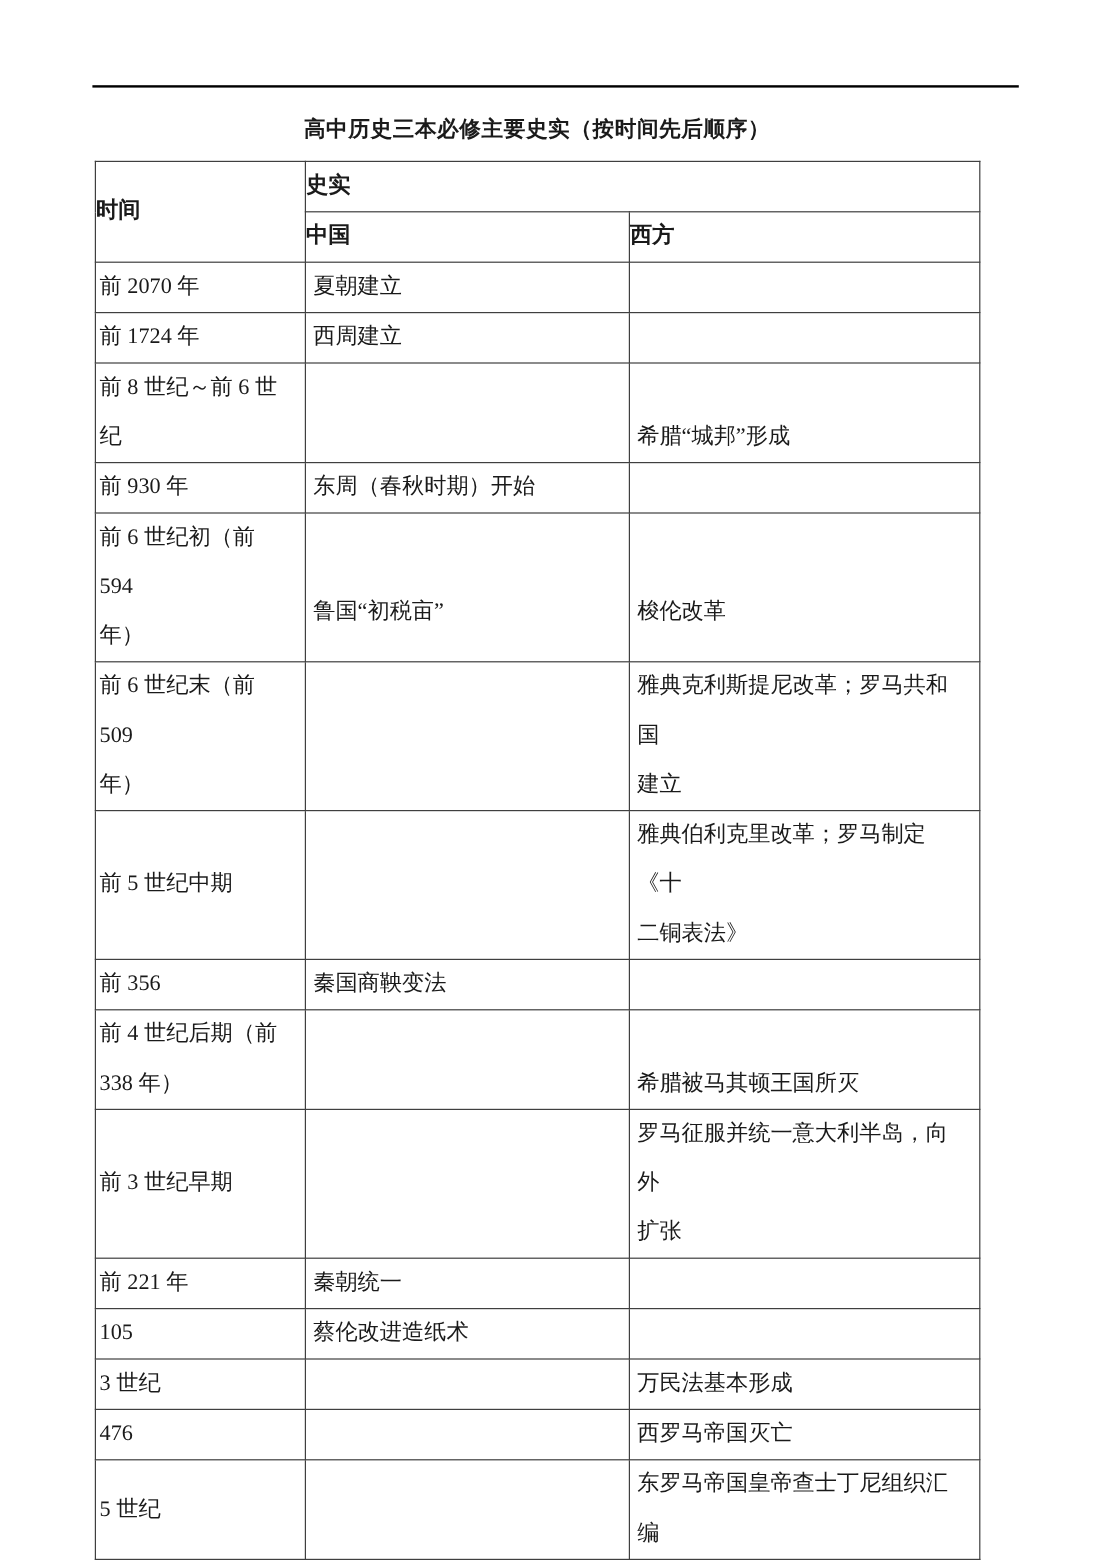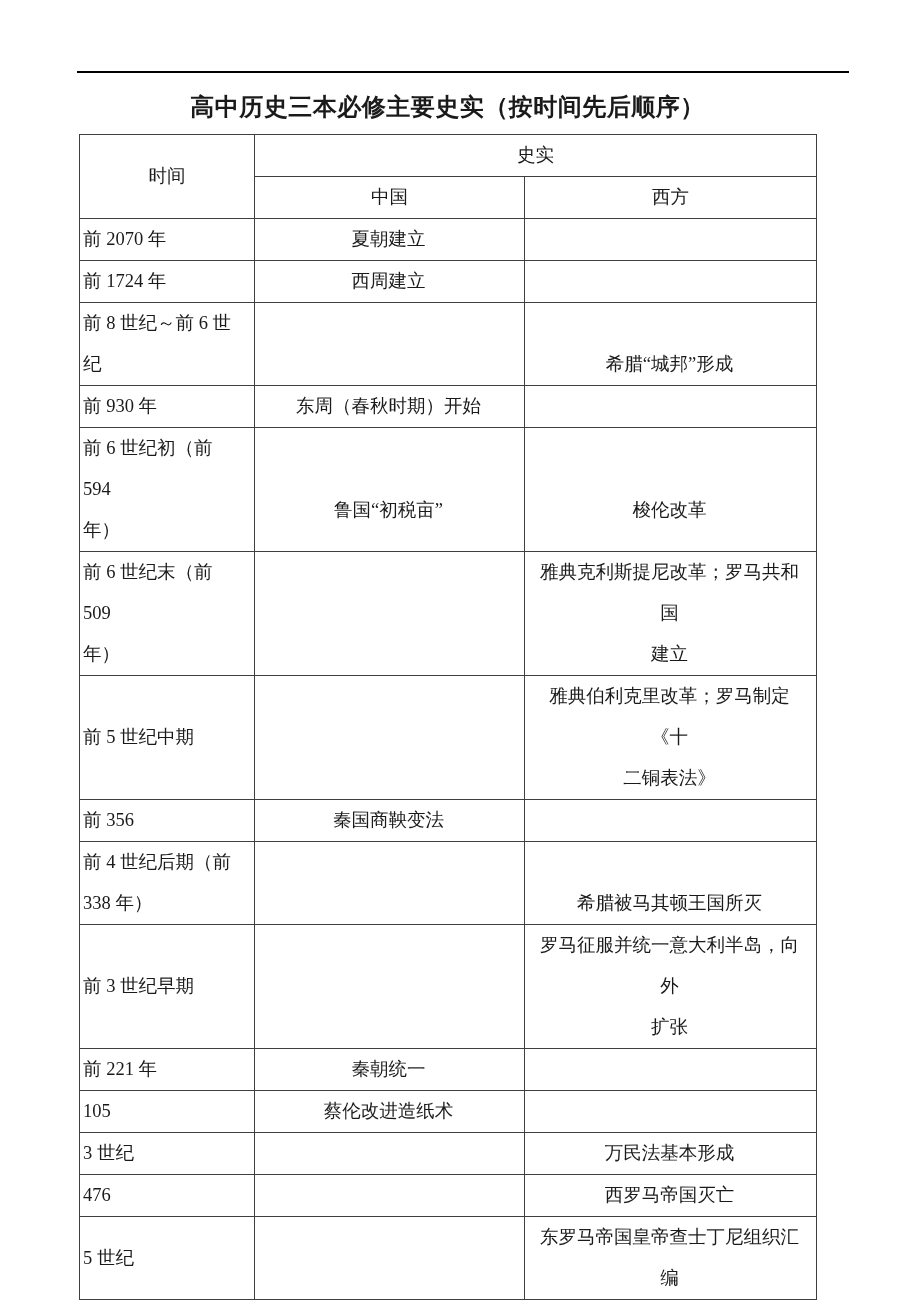--- a/index.html
+++ b/index.html
@@ -22,21 +22,21 @@
     height: 2px;
     background: #000000;
   }
 
   .doc-title {
     position: absolute;
     left: 79px;
     top: 92px;
     width: 737px;
     text-align: center;
-    font-size: 24px;
+    font-size: 18px;
     line-height: 30px;
     font-weight: bold;
     color: #1a1a1a;
     letter-spacing: 0.5px;
   }
 
   table.history {
     position: absolute;
     left: 79px;
     top: 134px;
@@ -52,33 +52,33 @@
     font-size: 18.5px;
     line-height: 41px;
     vertical-align: middle;
     overflow: hidden;
   }
 
   thead tr.hr1 { height: 40px; }
   thead tr.hr2 { height: 42px; }
 
   table.history th {
-    font-weight: normal;
-    text-align: center;
+    font-weight: bold;
+    text-align: left;
   }
 
   tbody tr { height: 41px; }
   tbody tr.tall { height: 82px; }
 
   td.time {
     padding: 0 10px 0 3px;
   }
 
   td.event {
-    text-align: center;
+    text-align: left;
     padding: 0 8px 0 6px;
   }
 </style>
 </head>
 <body>
 
 <div class="doc">
 
   <div class="top-rule"></div>
 

